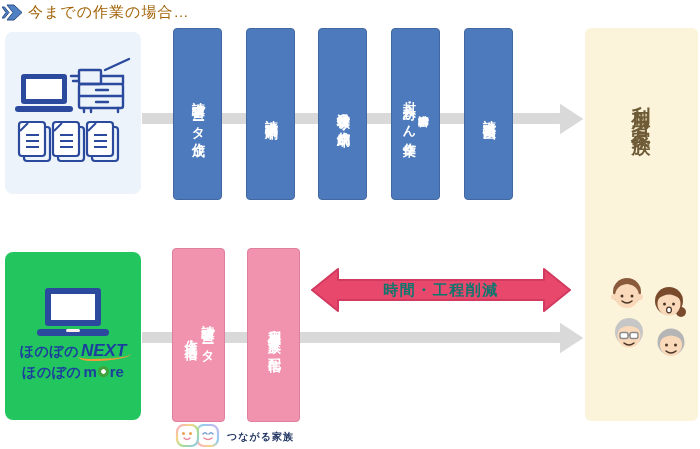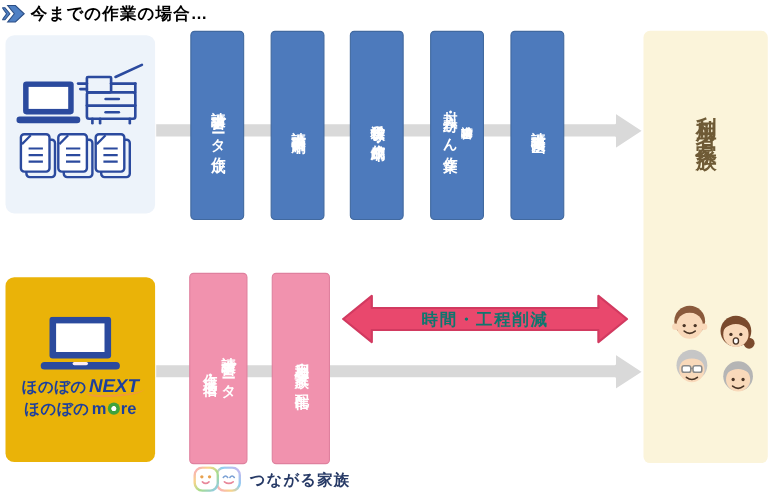--- a/index.html
+++ b/index.html
@@ -4,24 +4,24 @@
 <style>
   * { margin:0; padding:0; box-sizing:border-box; }
   body { background:#fff; }
   .canvas{
     position:relative; width:700px; height:449px; background:#ffffff;
     font-family:"Liberation Sans","DejaVu Sans",sans-serif; overflow:hidden;
   }
   .abs{ position:absolute; }
   
   .hdr{ display:flex; align-items:center; gap:5px; }
-  .hdr-title{ font-size:15px; font-weight:bold; color:#000000; letter-spacing:1px; }
+  .hdr-title{ font-size:15px; font-weight:normal; color:#a16207; letter-spacing:1px; }
   
   .panel-blue{ background:#edf3fa; border-radius:8px; }
-  .panel-pink{ background:#eab308; border-radius:8px; }
+  .panel-pink{ background:#22c55e; border-radius:8px; }
   
   .step{ border-radius:4px; display:flex; align-items:center; justify-content:center;
          color:#fff; font-weight:bold; z-index:2; }
   .step-blue{ background:#4d7abc; border:1px solid #41699f; }
   .step-pink{ background:#f192ae; border:1px solid #df809e; }
   .cols{ display:flex; flex-direction:row-reverse; align-items:center; justify-content:center; gap:2px; }
   .vt{ writing-mode:vertical-rl; text-orientation:upright; letter-spacing:2px;
        font-size:13px; line-height:1.15; }
   .vt-tight{ letter-spacing:0.5px; }
   .vt-small{ font-size:10.5px; letter-spacing:1px; }
@@ -41,21 +41,21 @@
   .logo-line{ display:flex; align-items:baseline; color:#1c3f9e; font-weight:bold; font-size:14px;
               letter-spacing:0.5px; line-height:1.1; }
   .logo-next{ position:relative; font-style:italic; font-size:17px; letter-spacing:0; margin-left:2px; }
   .logo-next::after{ content:""; position:absolute; left:-3px; right:-5px; bottom:0px; height:7px;
                      border-bottom:2.5px solid #f29a3a; border-radius:0 0 90% 30% / 0 0 9px 5px; }
   .logo-more{ font-size:15px; letter-spacing:0; margin-left:2px; display:inline-flex; align-items:center; }
   .o-icon{ display:inline-block; width:11px; height:11px; border-radius:50%; margin:0 1px;
            background:radial-gradient(circle at 50% 50%, #ffffff 0 2px, #3fa23c 2.6px); }
   
   .service-logo{ display:flex; align-items:center; gap:6px; z-index:3; }
-  .service-logo-text{ font-size:14px; font-weight:bold; color:#273a66; letter-spacing:1px; }
+  .service-logo-text{ font-size:10px; font-weight:bold; color:#273a66; letter-spacing:1px; }
 </style>
 </head>
 <body>
 
 <div class="canvas">
 
   <div class="abs hdr" style="left:2px; top:3px;">
     <svg width="21" height="19" viewBox="0 0 21 19">
       <polygon points="0,4 4,9.5 0,15 2.5,15 7,9.5 2.5,4" fill="#4f80c4" stroke="#2c4f86" stroke-width="1"></polygon>
       <polygon points="5,2 12,2 20,9.5 12,17 5,17 11,9.5" fill="#4f80c4" stroke="#2c4f86" stroke-width="1"></polygon>

